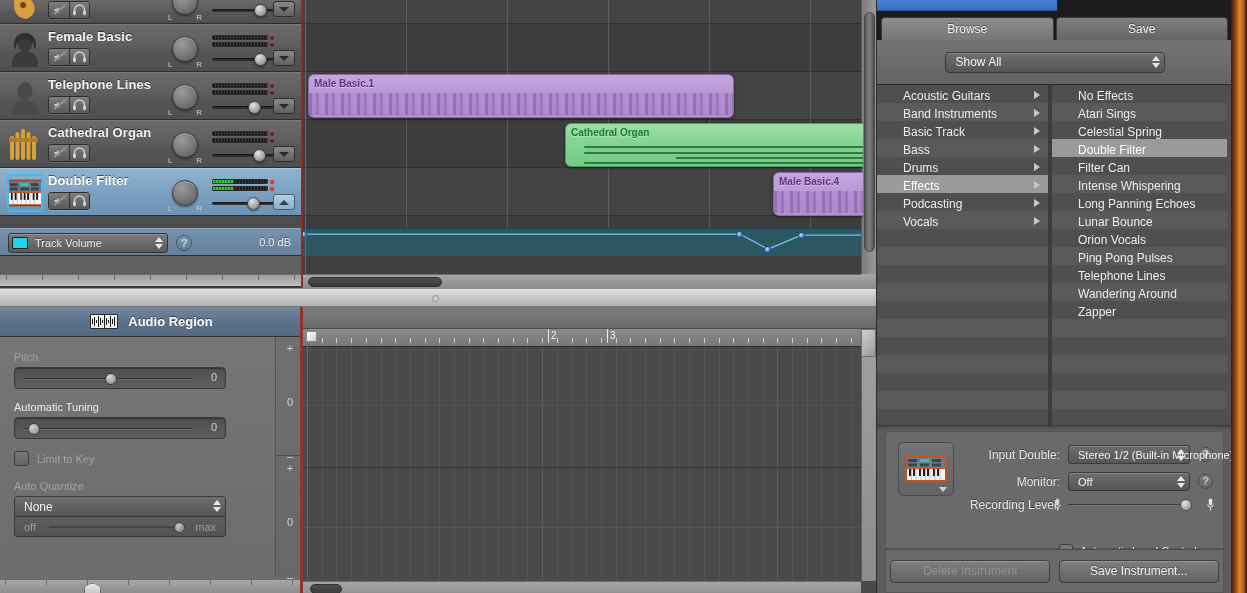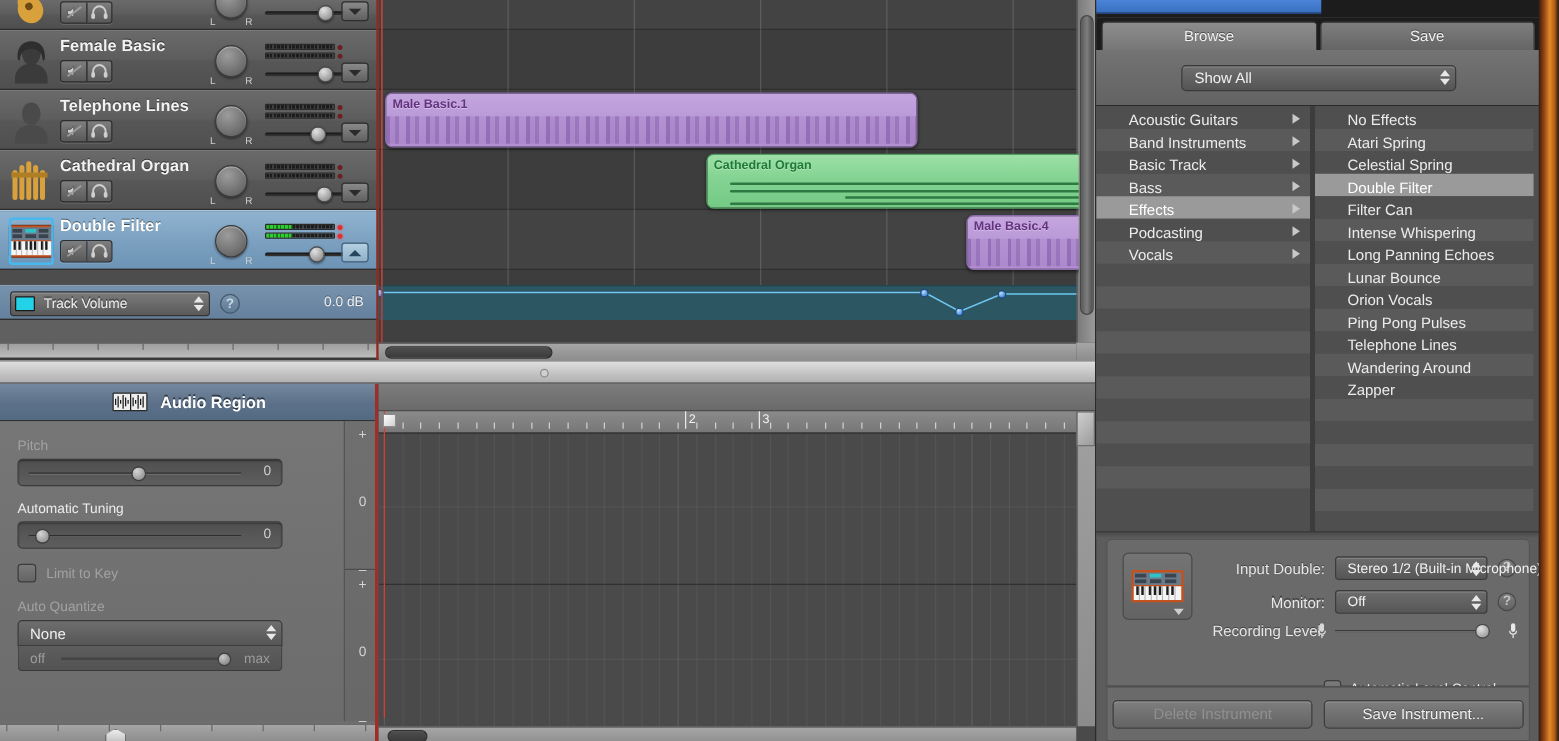--- a/index.html
+++ b/index.html
@@ -1128,20 +1128,24 @@
             <span class="arrow"></span>
           </div>
           <div class="rp-item">
             <span>Basic Track</span>
             <span class="arrow"></span>
           </div>
           <div class="rp-item odd">
             <span>Bass</span>
             <span class="arrow"></span>
           </div>
+          <div class="rp-item">
+            <span>Drums</span>
+            <span class="arrow"></span>
+          </div>
           <div class="rp-item odd selected">
             <span>Effects</span>
             <span class="arrow"></span>
           </div>
           <div class="rp-item">
             <span>Podcasting</span>
             <span class="arrow"></span>
           </div>
           <div class="rp-item odd">
             <span>Vocals</span>
@@ -1157,21 +1161,21 @@
           <div class="rp-filler odd"></div>
           <div class="rp-filler"></div>
           <div class="rp-filler odd"></div>
           <div class="rp-filler"></div>
         </div>
       <div class="rp-col" id="preset-col">
           <div class="rp-item">
             <span>No Effects</span>
           </div>
           <div class="rp-item odd">
-            <span>Atari Spring</span>
+            <span>Atari Sings</span>
           </div>
           <div class="rp-item">
             <span>Celestial Spring</span>
           </div>
           <div class="rp-item odd selected">
             <span>Double Filter</span>
           </div>
           <div class="rp-item">
             <span>Filter Can</span>
           </div>

